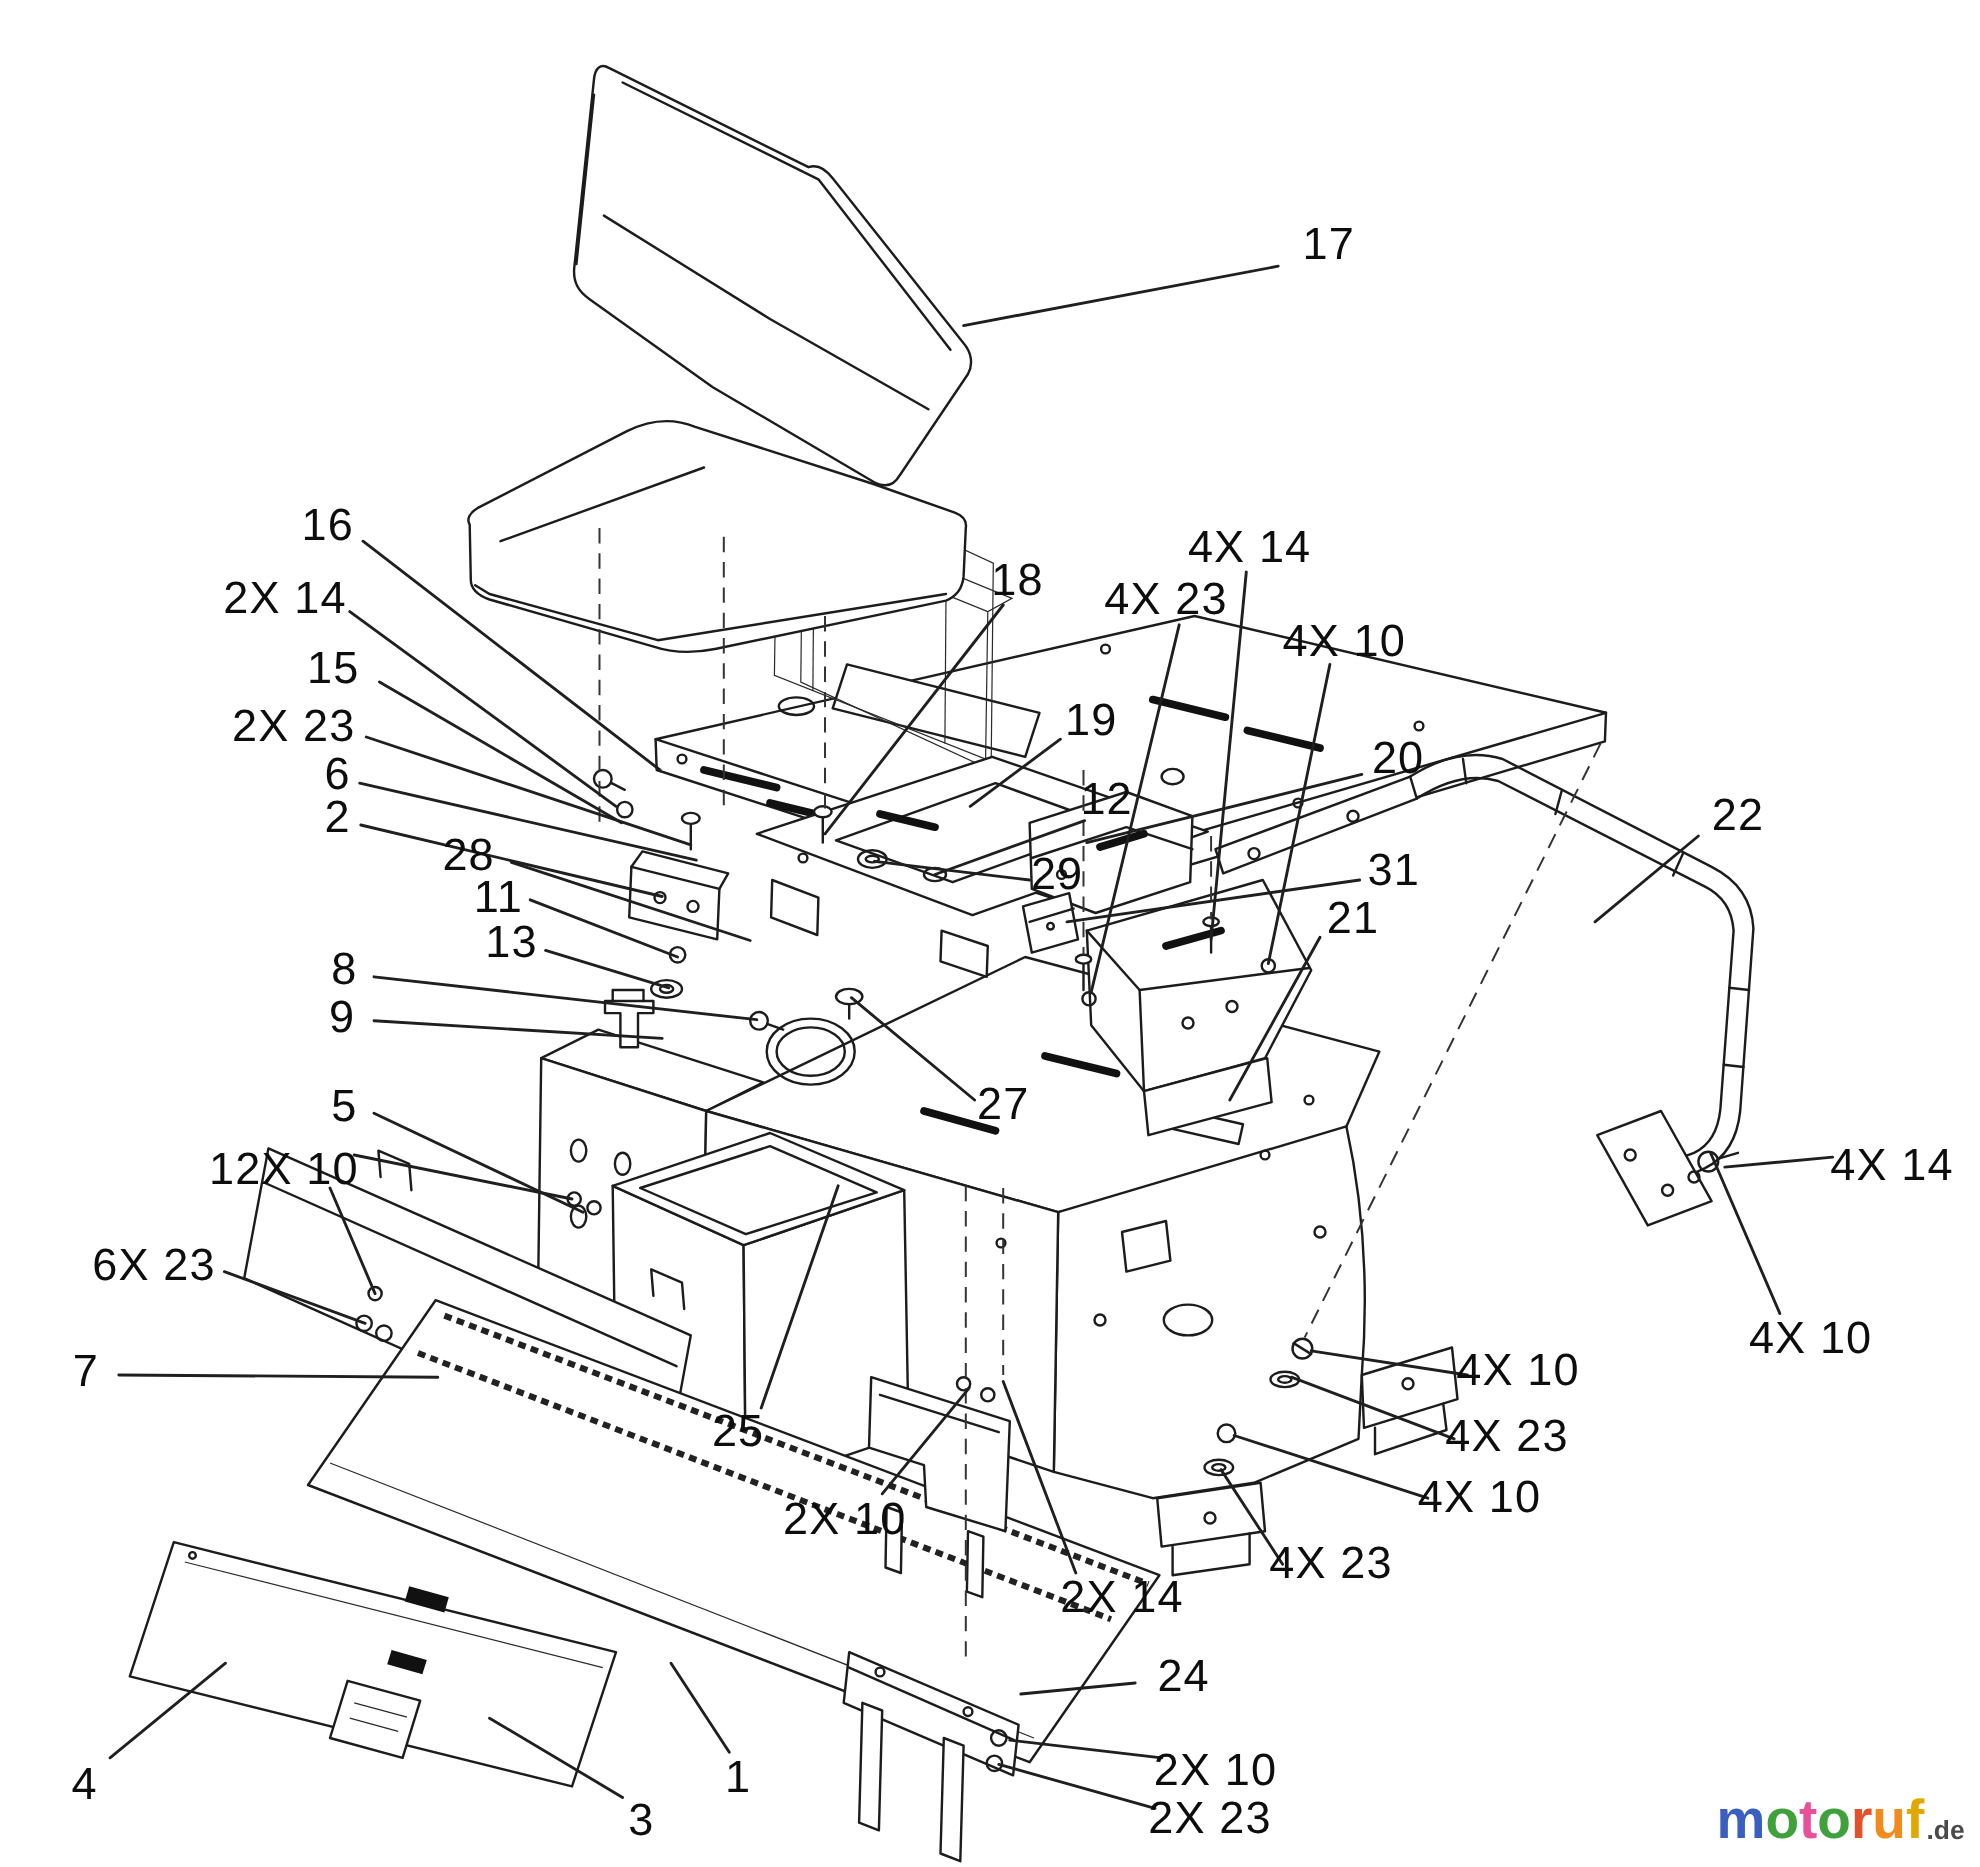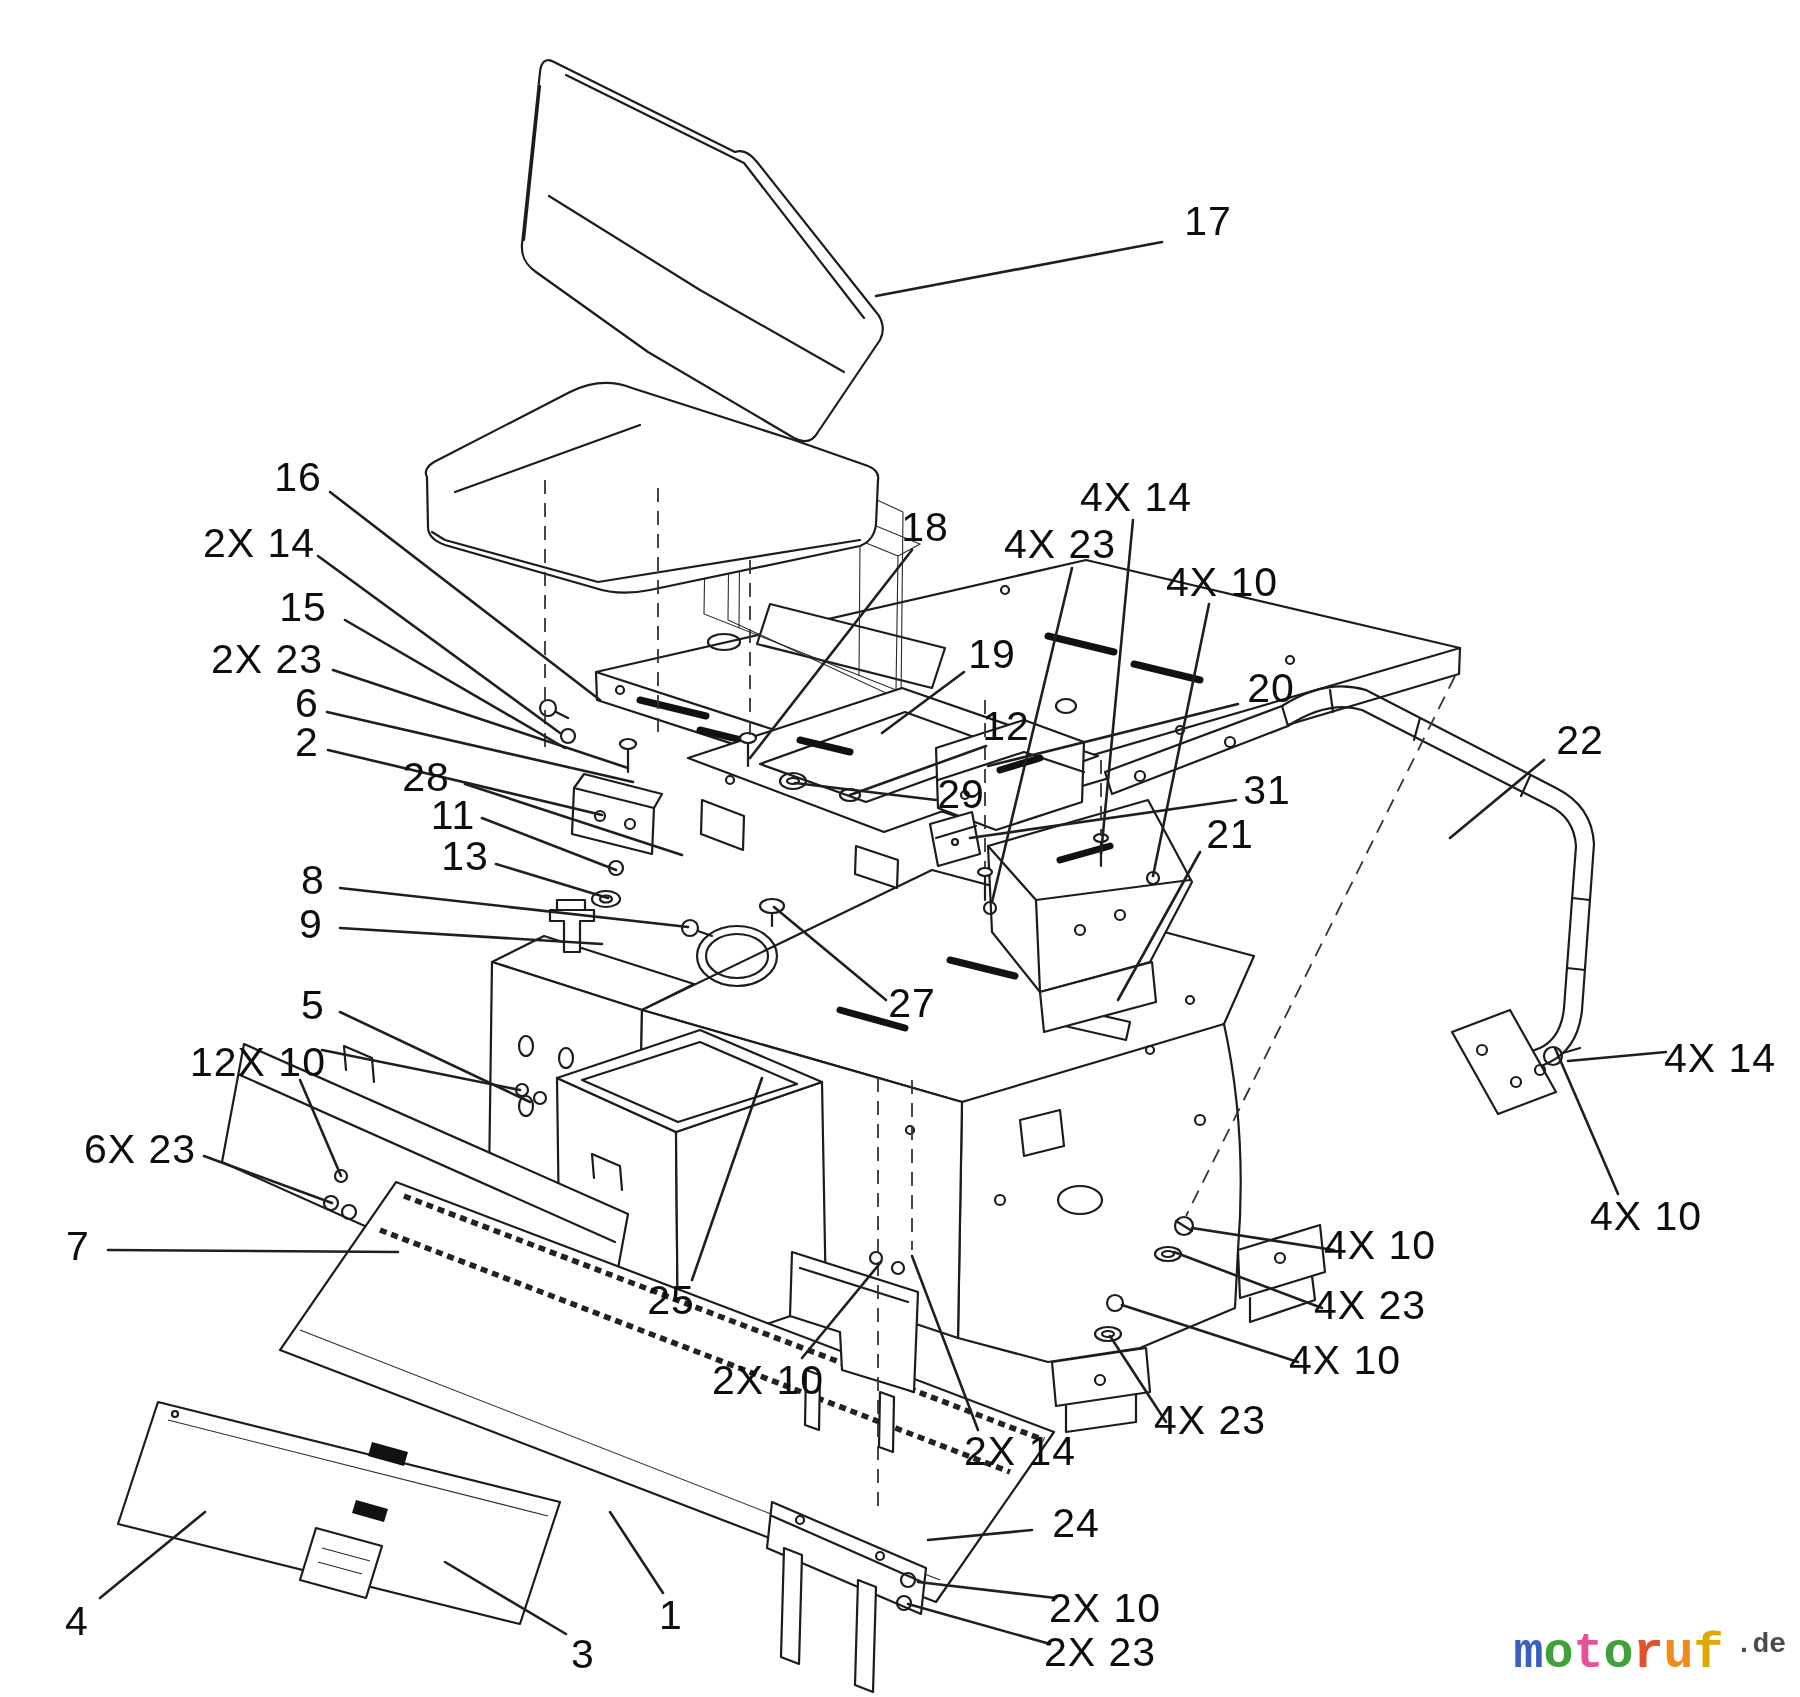--- a/index.html
+++ b/index.html
@@ -10,24 +10,24 @@
   .ln{fill:none;stroke:#1c1c1c;stroke-width:2.2;stroke-linejoin:round;stroke-linecap:round;}
   .solid{fill:#ffffff;stroke:#1c1c1c;stroke-width:2.2;stroke-linejoin:round;}
   .thin{fill:none;stroke:#2a2a2a;stroke-width:1.1;}
   .thick{fill:none;stroke:#111;stroke-width:7;stroke-linecap:round;}
   .dash{fill:none;stroke:#333;stroke-width:1.8;stroke-dasharray:14 9;}
   .serr{fill:none;stroke:#222;stroke-width:5.5;stroke-dasharray:7 5;}
   .dark{fill:#111;stroke:none;}
   .leader{stroke:#1f1f1f;stroke-width:2.6;stroke-linecap:round;}
   .callout{fill:#0d0d0d;font-family:"Liberation Sans", sans-serif;font-size:41px;
            text-anchor:middle;letter-spacing:1px;}
-  .logo{position:absolute;right:14px;bottom:18px;display:flex;align-items:flex-start;
-        font-family:Liberation Mono, monospace;font-weight:bold;}
+  .logo{position:absolute;right:14px;bottom:18px;display:flex;align-items:flex-end;
+        font-family:Liberation Sans, sans-serif;font-weight:bold;}
   .logo .word span{font-size:50px;line-height:1;}
-  .logo .suffix{font-size:28px;font-weight:bold;margin-left:12px;}
+  .logo .suffix{font-size:24px;font-weight:bold;margin-left:2px;}
 </style>
 </head>
 <body>
 
 <div class="page">
 <svg width="1800" height="1697" viewBox="0 0 1800 1697">
 
   <g>
     <path class="solid" d="M596,672 L1086,560 L1460,648 L966,792 Z"></path>
     <path class="ln" d="M596,672 L597,700 L968,820 L966,792"></path>

